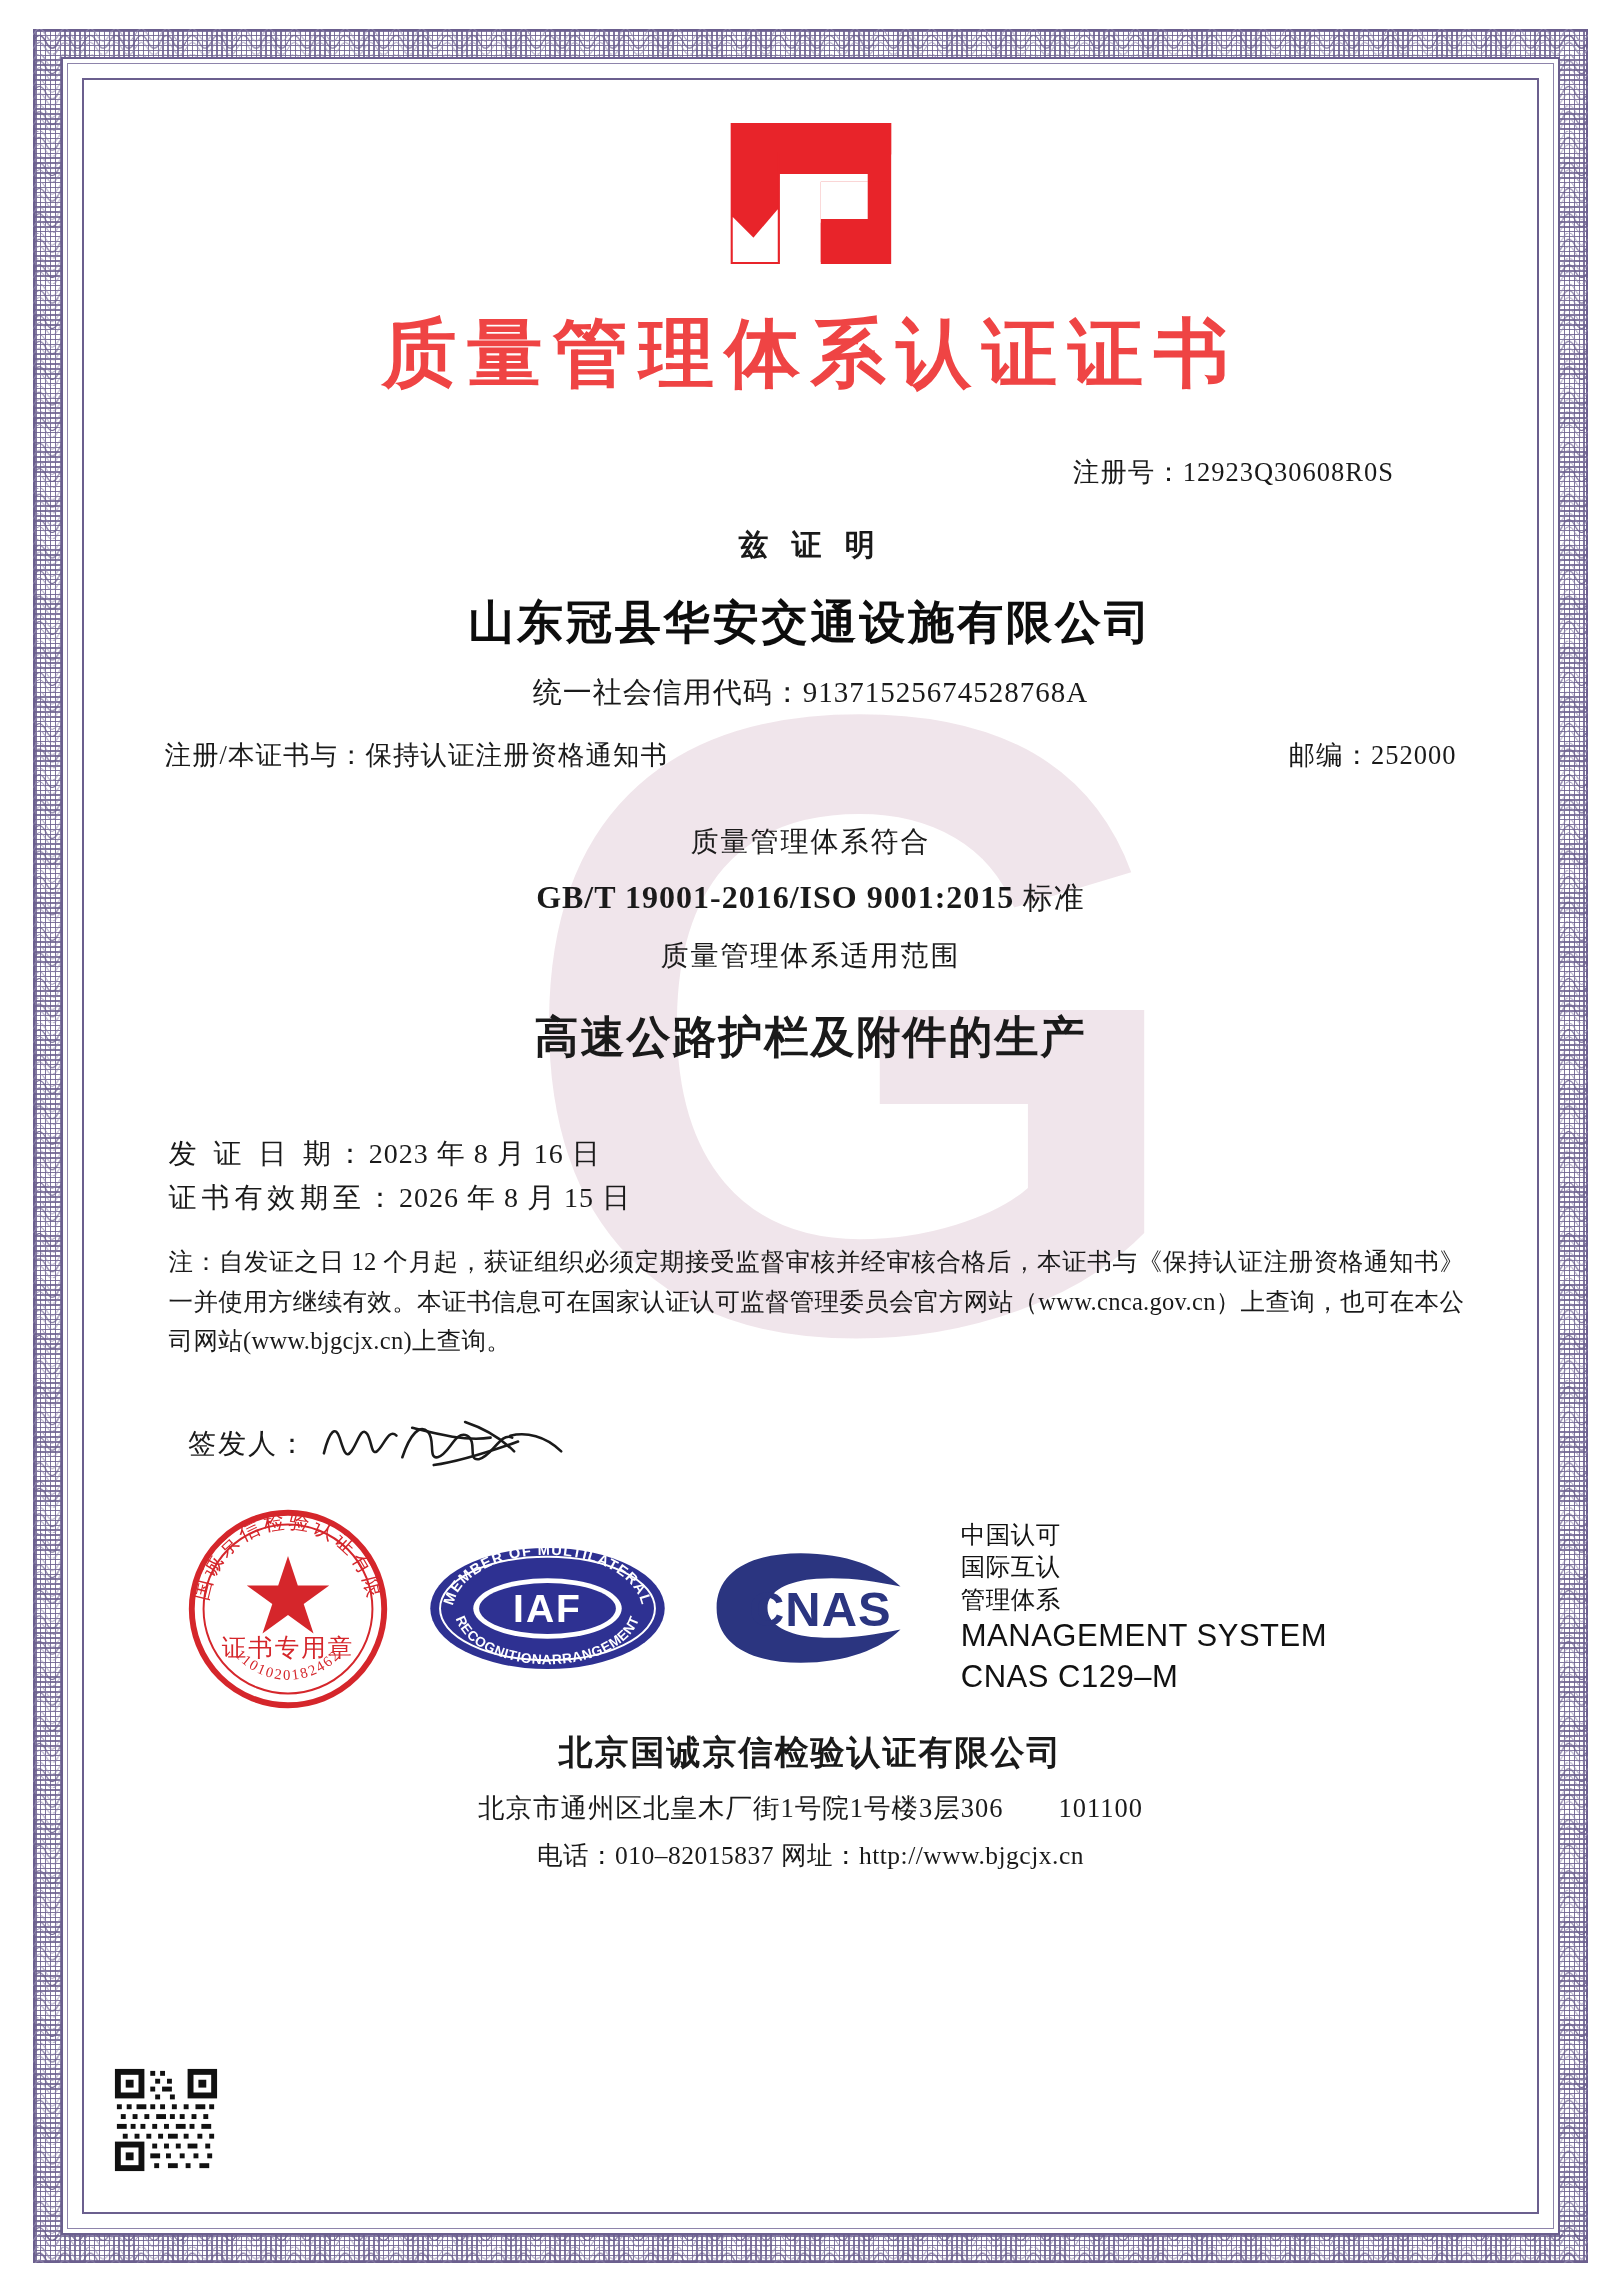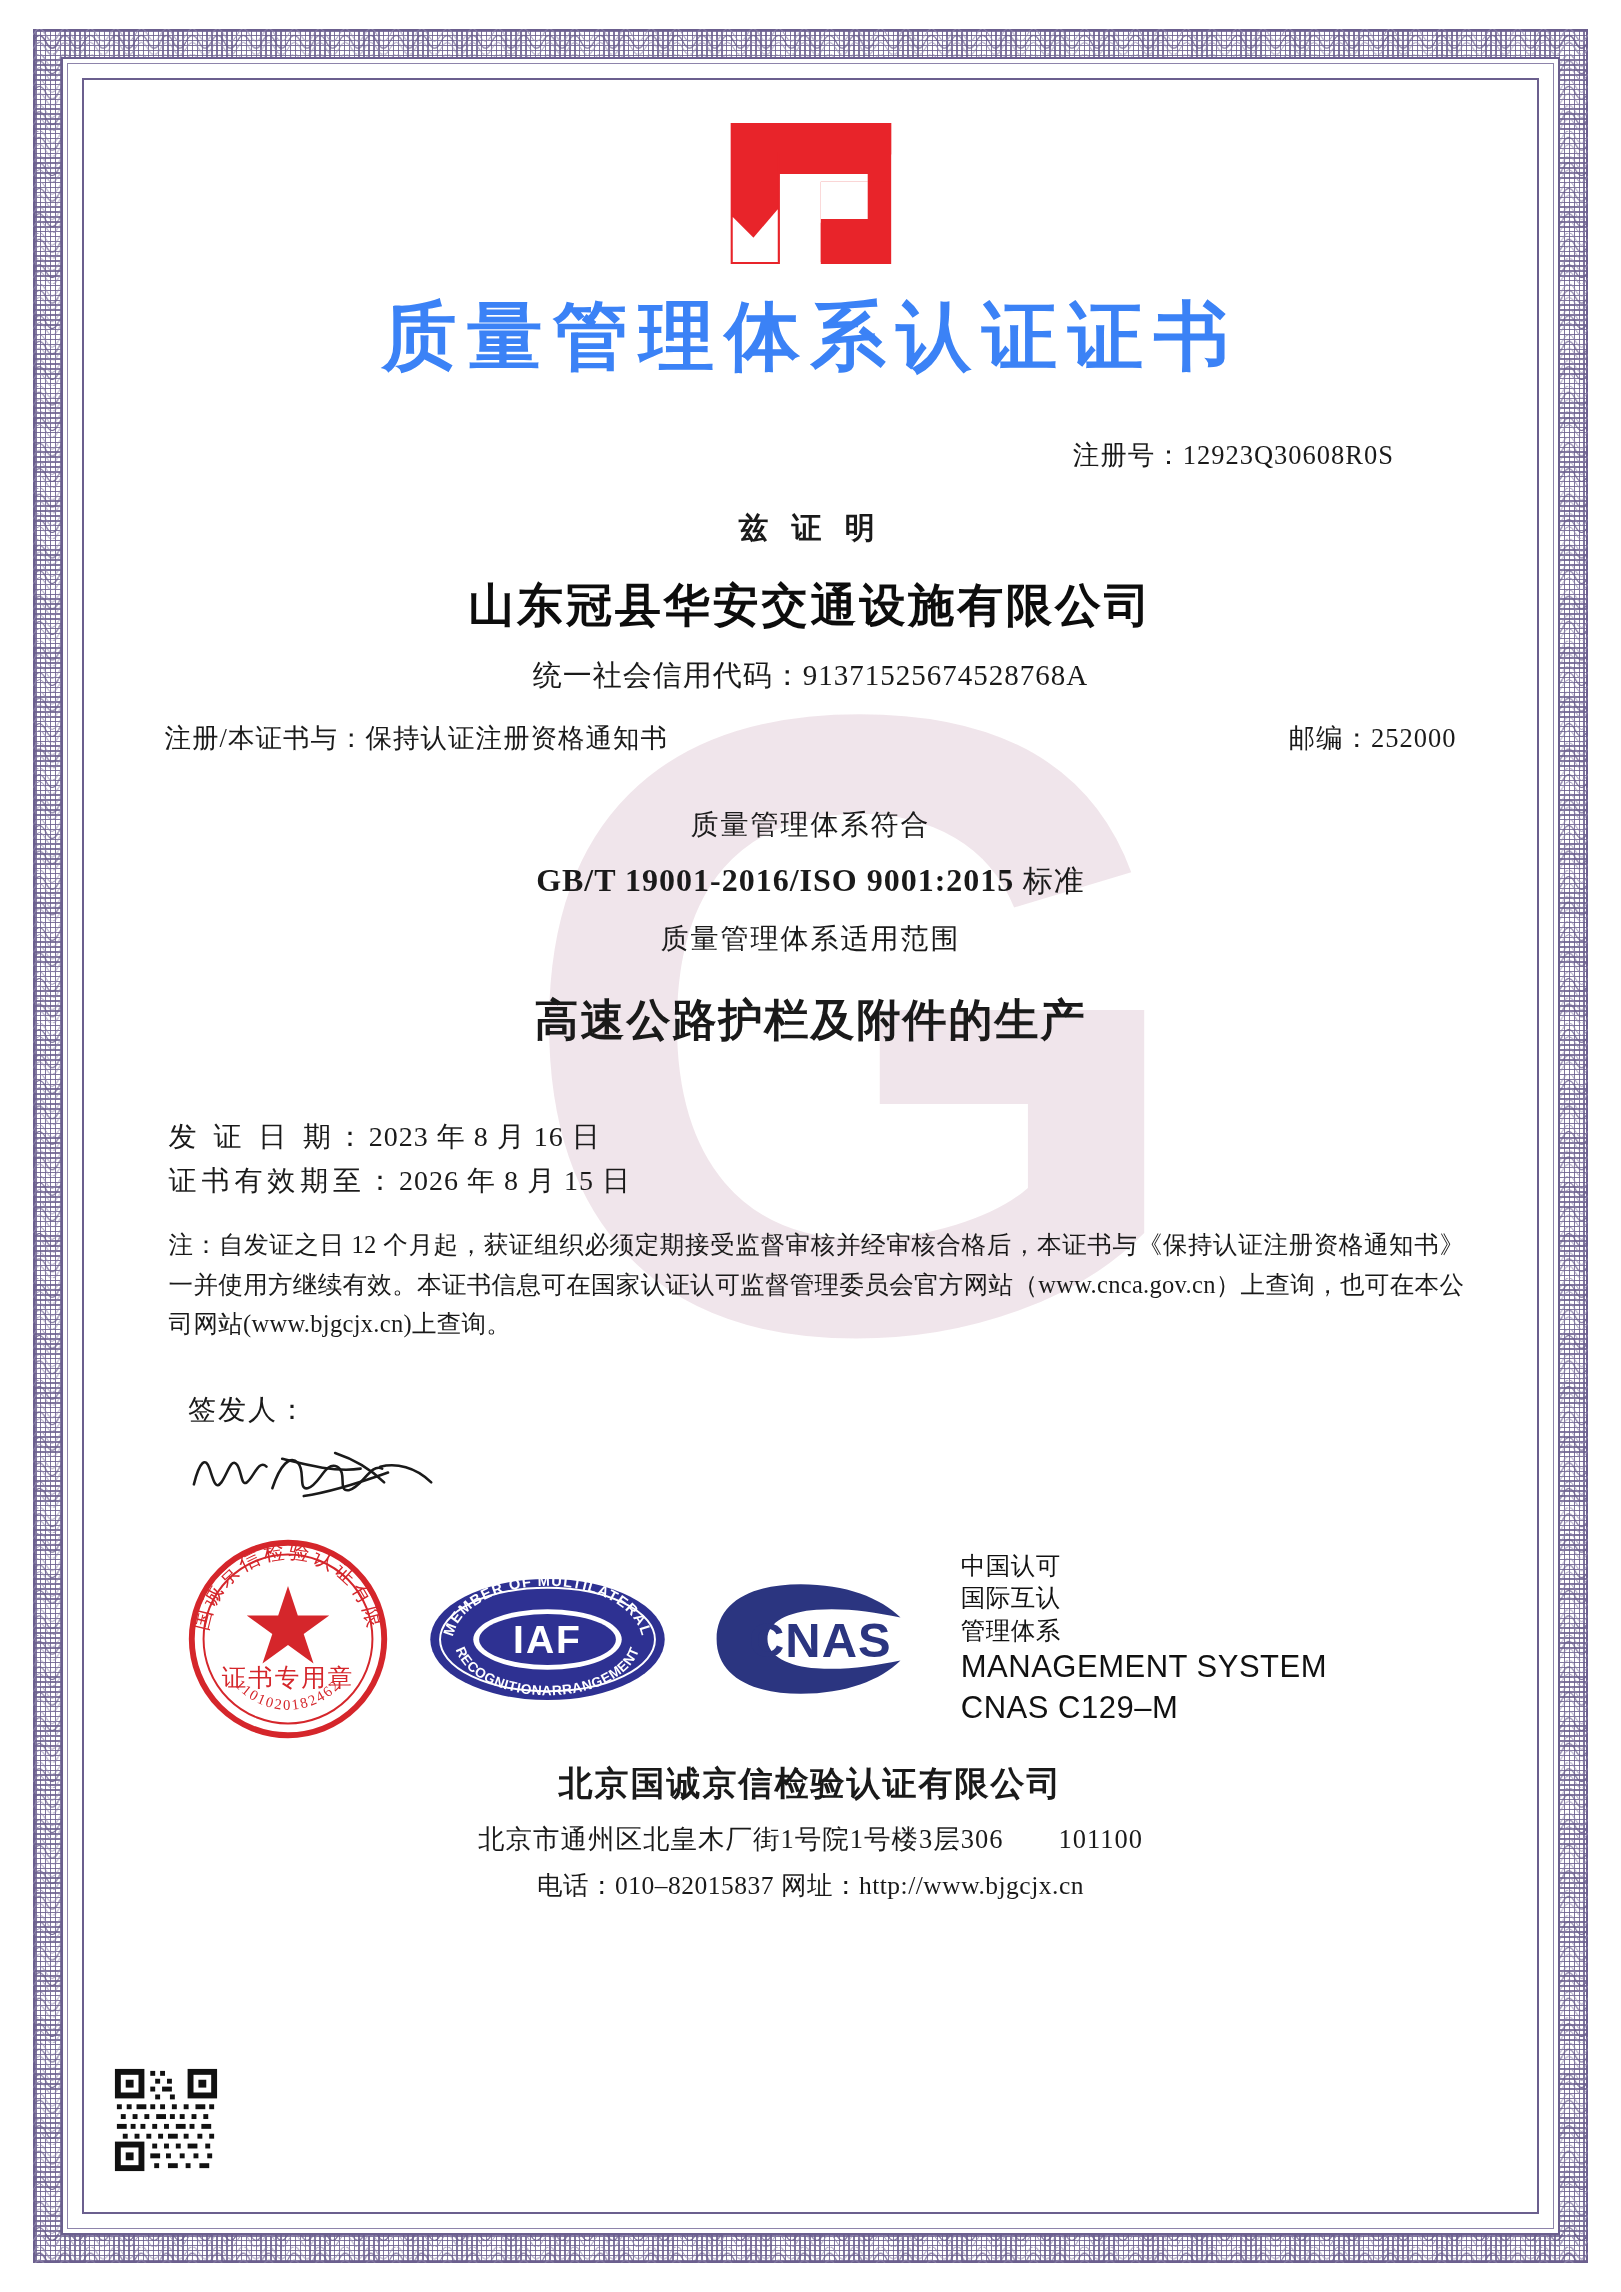--- a/index.html
+++ b/index.html
@@ -88,27 +88,27 @@
   }
   .logo {
     position: relative;
     width: 176px;
     height: 157px;
   }
   .logo svg { display: block; }
 
   
   .cert-title {
-    margin-top: 15px;
+    margin-top: 32px;
     text-align: center;
     font-family: "Liberation Sans", sans-serif;
     font-weight: 700;
     font-size: 75px;
     letter-spacing: 10.8px;
-    color: #3b82f6;
+    color: #ef4444;
   }
 
   
   .reg-row {
     margin-top: 49px;
     text-align: right;
     padding-right: 80px;
     font-size: 26.5px;
     letter-spacing: 1px;
   }
@@ -183,23 +183,22 @@
     line-height: 1.62;
     text-align: justify;
     letter-spacing: 0.3px;
   }
 
   
   .sign-row {
     margin-top: 47px;
     padding-left: 41px;
     display: flex;
-    align-items: flex-start;
+    align-items: center;
     gap: 9.8px;
-    flex-direction: column;
   }
   .sign-label { font-size: 28px; letter-spacing: 2px; }
   .sign-mark { width: 255px; height: 73px; position: relative; }
 
   
   .marks {
     margin-top: 19.6px;
     display: flex;
     align-items: center;
     padding-left: 33px;

